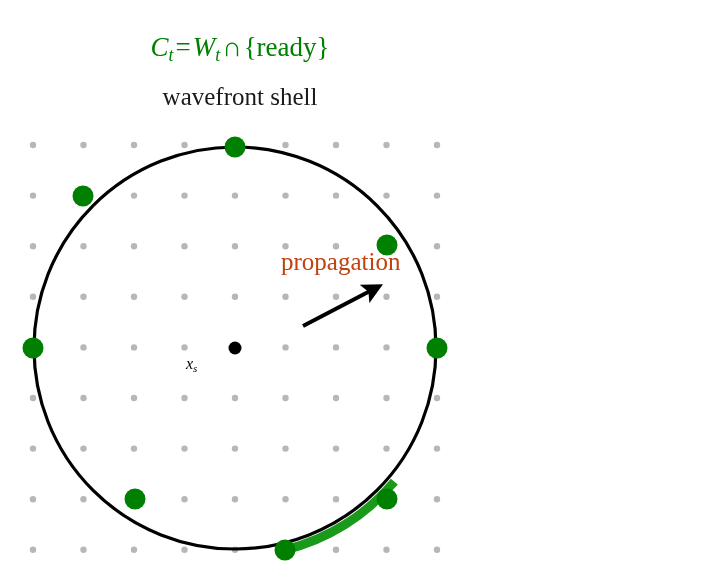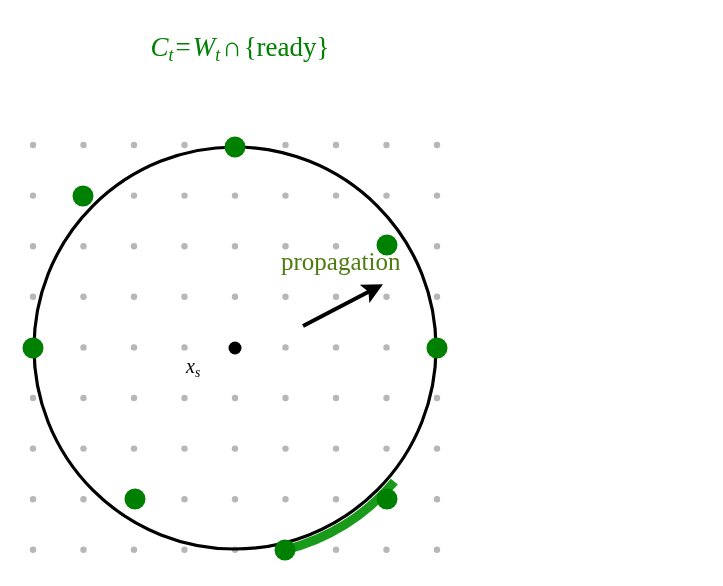--- a/index.html
+++ b/index.html
@@ -71,26 +71,26 @@
     top: 170px;
     font-size: 26px;
     color: #008000;
   }
 
   
   #propagation-label {
     left: 281px;
     top: 249px;
     font-size: 25px;
-    color: #4d7c0f;
+    color: #c2410c;
   }
   #source-label {
     left: 186px;
     top: 356px;
-    font-size: 20px;
+    font-size: 16px;
   }
   #source-label .sub {
     font-size: 0.68em;
     vertical-align: -0.3em;
   }
 </style>
 </head>
 <body>
 
 <div id="stage">
@@ -211,20 +211,21 @@
         <circle cx="135" cy="499" r="10.5" fill="#008000"></circle>
         <circle cx="387" cy="499" r="10.5" fill="#008000"></circle>
         <circle cx="285" cy="550" r="10.5" fill="#008000"></circle>
       </g>
   </svg>
 
   <div class="label mathlabel" id="formula-label">
     <span>C</span><span class="sub">t</span><span class="op">=</span><span>W</span><span class="sub">t</span><span class="op">∩</span><span class="upr">{ready}</span>
   </div>
 
+  <div class="label" id="shell-label">wavefront shell</div>
 
 
   <div class="label" id="propagation-label">propagation</div>
 
   <div class="label mathlabel" id="source-label">
     <span>x</span><span class="sub">s</span>
   </div>
 
 </div>
 

